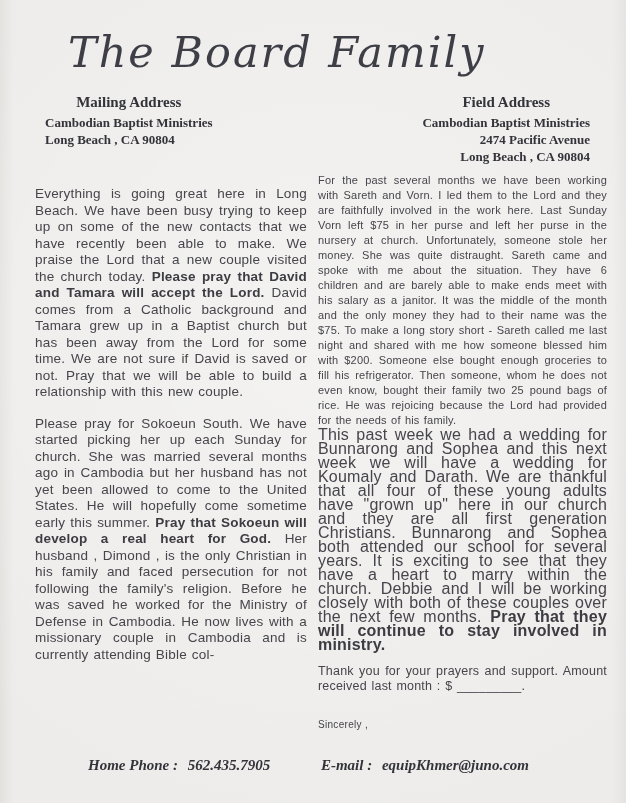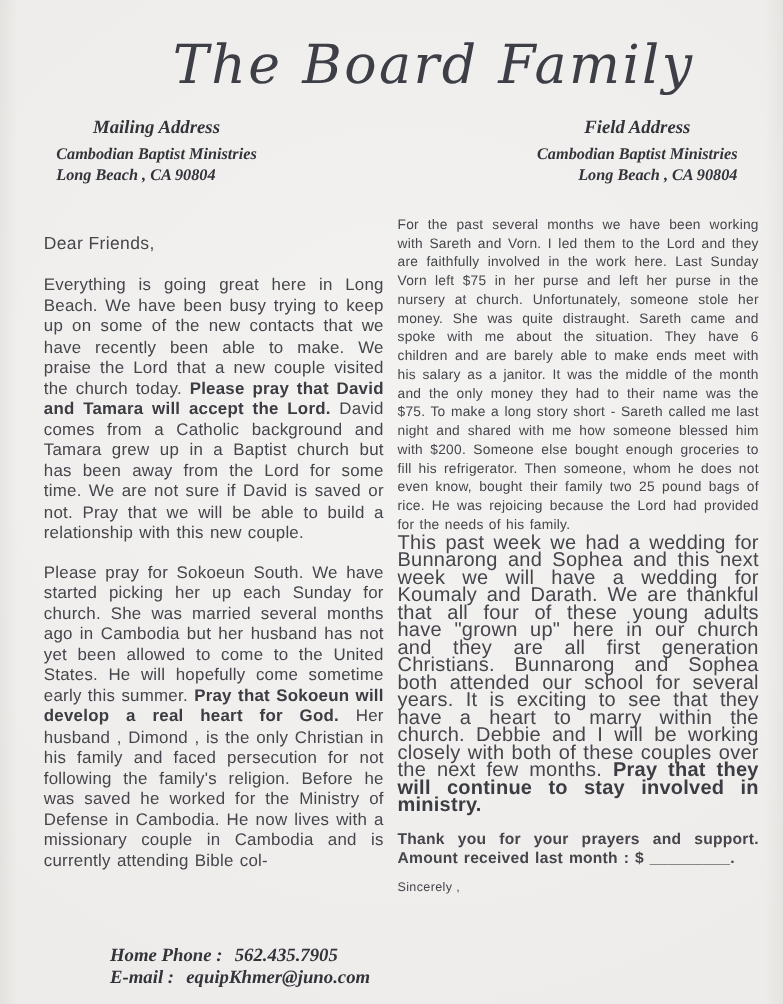--- a/index.html
+++ b/index.html
@@ -15,90 +15,90 @@
     background:
       radial-gradient(ellipse 120% 90% at 52% 42%, rgba(255,255,255,0.35) 0%, rgba(255,255,255,0) 70%),
       linear-gradient(90deg, #e2e1de 0px, #edecea 14px, #edecea 612px, #e4e3e0 626px),
       #ecebe9;
     color: #45454b;
   }
   
   .title {
     position: absolute; top: 26px; left: 0; right: 0;
     margin: 0; padding-left: 68px;
-    text-align: center;
+    text-align: left;
     font-family: "DejaVu Serif", serif;
     font-style: italic; font-weight: 400;
     font-size: 43px; line-height: 52px;
     letter-spacing: 2px;
     color: #3e3e46;
   }
   .addresses {
     position: absolute; top: 94px; left: 45px; right: 36px;
     display: flex; justify-content: space-between; align-items: flex-start;
   }
   .addr {
     font-family: "Liberation Serif", serif;
-    font-style: italic; font-weight: 700;
+    font-weight: 700;
     font-size: 13px; line-height: 17px;
     color: #33333a;
   }
   .addr-heading { font-size: 15px; text-align: center; margin-bottom: 3px; }
   .addr.field { text-align: right; }
   .addr.field .addr-heading { }
   
   .col { position: absolute; }
   .col-left  { left: 35px;  top: 186px; width: 272px; }
   .col-right { left: 318px; top: 173px; width: 289px; }
   .date-line, .salutation { font-size: 14px; line-height: 17px; margin: 0 0 17px 0; letter-spacing: 0.3px; }
   .body-p {
     margin: 0; text-align: justify;
     letter-spacing: 0.2px;
     word-spacing: 1px;
   }
   .col-left .body-p { font-size: 13.5px; line-height: 16.5px; margin-bottom: 15px; }
   .rp1 { font-size: 11px;   line-height: 15px;  }
   .rp2 { font-size: 16px;   line-height: 14px;  margin-bottom: 12px; }
-  .rp3 { font-size: 12.5px; line-height: 15px;  margin-bottom: 11px; font-weight: bold; }
+  .rp3 { font-size: 12.5px; line-height: 15px;  margin-bottom: 25px; }
   .closing { font-size: 10px; margin: 0; letter-spacing: 0.3px; }
   .b { font-weight: 700; color: #3c3c42; }
   
   .footer {
     position: absolute; left: 0; right: 0; top: 757px;
     display: flex; justify-content: space-between;
     padding: 0 97px 0 88px;
     font-family: "Liberation Serif", serif;
     font-style: italic; font-weight: 700;
-    font-size: 15px; color: #33333a; flex-direction: column;
+    font-size: 15px; color: #33333a;
   }
   .footer-item span { margin-right: 6px; }
   .footer-item span:last-child { margin-right: 0; }
 </style>
 </head>
 <body>
 
 <div class="page">
 
   <h1 class="title">The Board Family</h1>
 
   <div class="addresses">
     <div class="addr mailing">
       <div class="addr-heading">Mailing Address</div>
       <div class="addr-line">Cambodian Baptist Ministries</div>
       <div class="addr-line">Long Beach , CA 90804</div>
     </div>
     <div class="addr field">
       <div class="addr-heading">Field Address</div>
       <div class="addr-line">Cambodian Baptist Ministries</div>
+      <div class="addr-line">2474 Pacific Avenue</div>
       <div class="addr-line">Long Beach , CA 90804</div>
     </div>
   </div>
 
   <div class="col col-left">
-    <p class="salutation">Dear Friends,</p>
     <p class="body-p"><span>Everything is going great here in Long Beach. We have been busy trying to keep up on some of the new contacts that we have recently been able to make. We praise the Lord that a new couple visited the church today. </span><span class="b">Please pray that David and Tamara will accept the Lord.</span><span> David comes from a Catholic background and Tamara grew up in a Baptist church but has been away from the Lord for some time. We are not sure if David is saved or not. Pray that we will be able to build a relationship with this new couple.</span></p>
     <p class="body-p"><span>Please pray for Sokoeun South. We have started picking her up each Sunday for church. She was married several months ago in Cambodia but her husband has not yet been allowed to come to the United States. He will hopefully come sometime early this summer. </span><span class="b">Pray that Sokoeun will develop a real heart for God.</span><span> Her husband , Dimond , is the only Christian in his family and faced persecution for not following the family's religion. Before he was saved he worked for the Ministry of Defense in Cambodia. He now lives with a missionary couple in Cambodia and is currently attending Bible col-</span></p>
   </div>
 
   <div class="col col-right">
     <p class="body-p rp1"><span>For the past several months we have been working with Sareth and Vorn. I led them to the Lord and they are faithfully involved in the work here. Last Sunday Vorn left $75 in her purse and left her purse in the nursery at church. Unfortunately, someone stole her money. She was quite distraught. Sareth came and spoke with me about the situation. They have 6 children and are barely able to make ends meet with his salary as a janitor. It was the middle of the month and the only money they had to their name was the $75. To make a long story short - Sareth called me last night and shared with me how someone blessed him with $200. Someone else bought enough groceries to fill his refrigerator. Then someone, whom he does not even know, bought their family two 25 pound bags of rice. He was rejoicing because the Lord had provided for the needs of his family.</span></p>
     <p class="body-p rp2"><span>This past week we had a wedding for Bunnarong and Sophea  and this next week we will have a wedding for Koumaly and Darath. We are thankful that all four of these young adults have "grown up" here in our church and they are all first generation Christians. Bunnarong and Sophea both attended our school for several years. It is exciting to see that they have a heart to marry within the church. Debbie and I will be working closely with both of these couples over the next few months. </span><span class="b">Pray that they will continue to stay involved in ministry.</span></p>
     <p class="body-p rp3"><span>Thank you for your prayers and support. Amount received last month : $ _________.</span></p>
     <p class="closing">Sincerely ,</p>
   </div>

